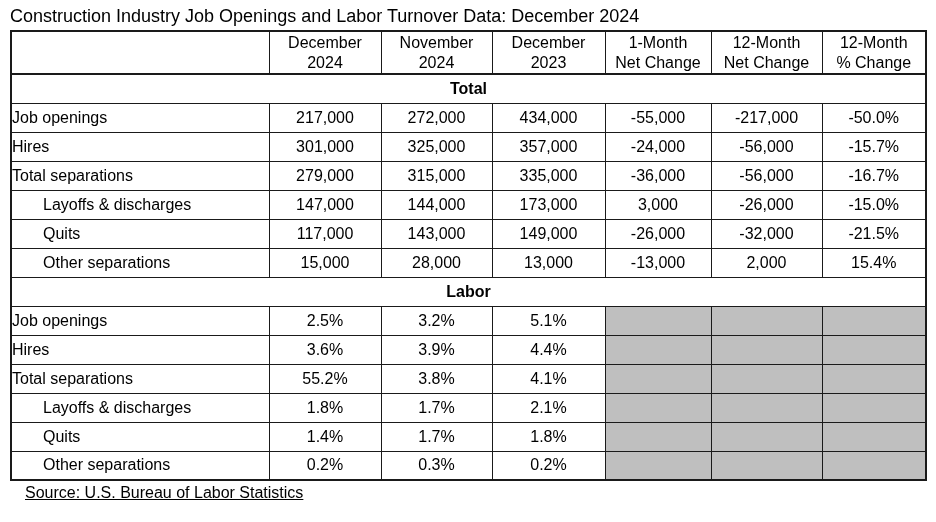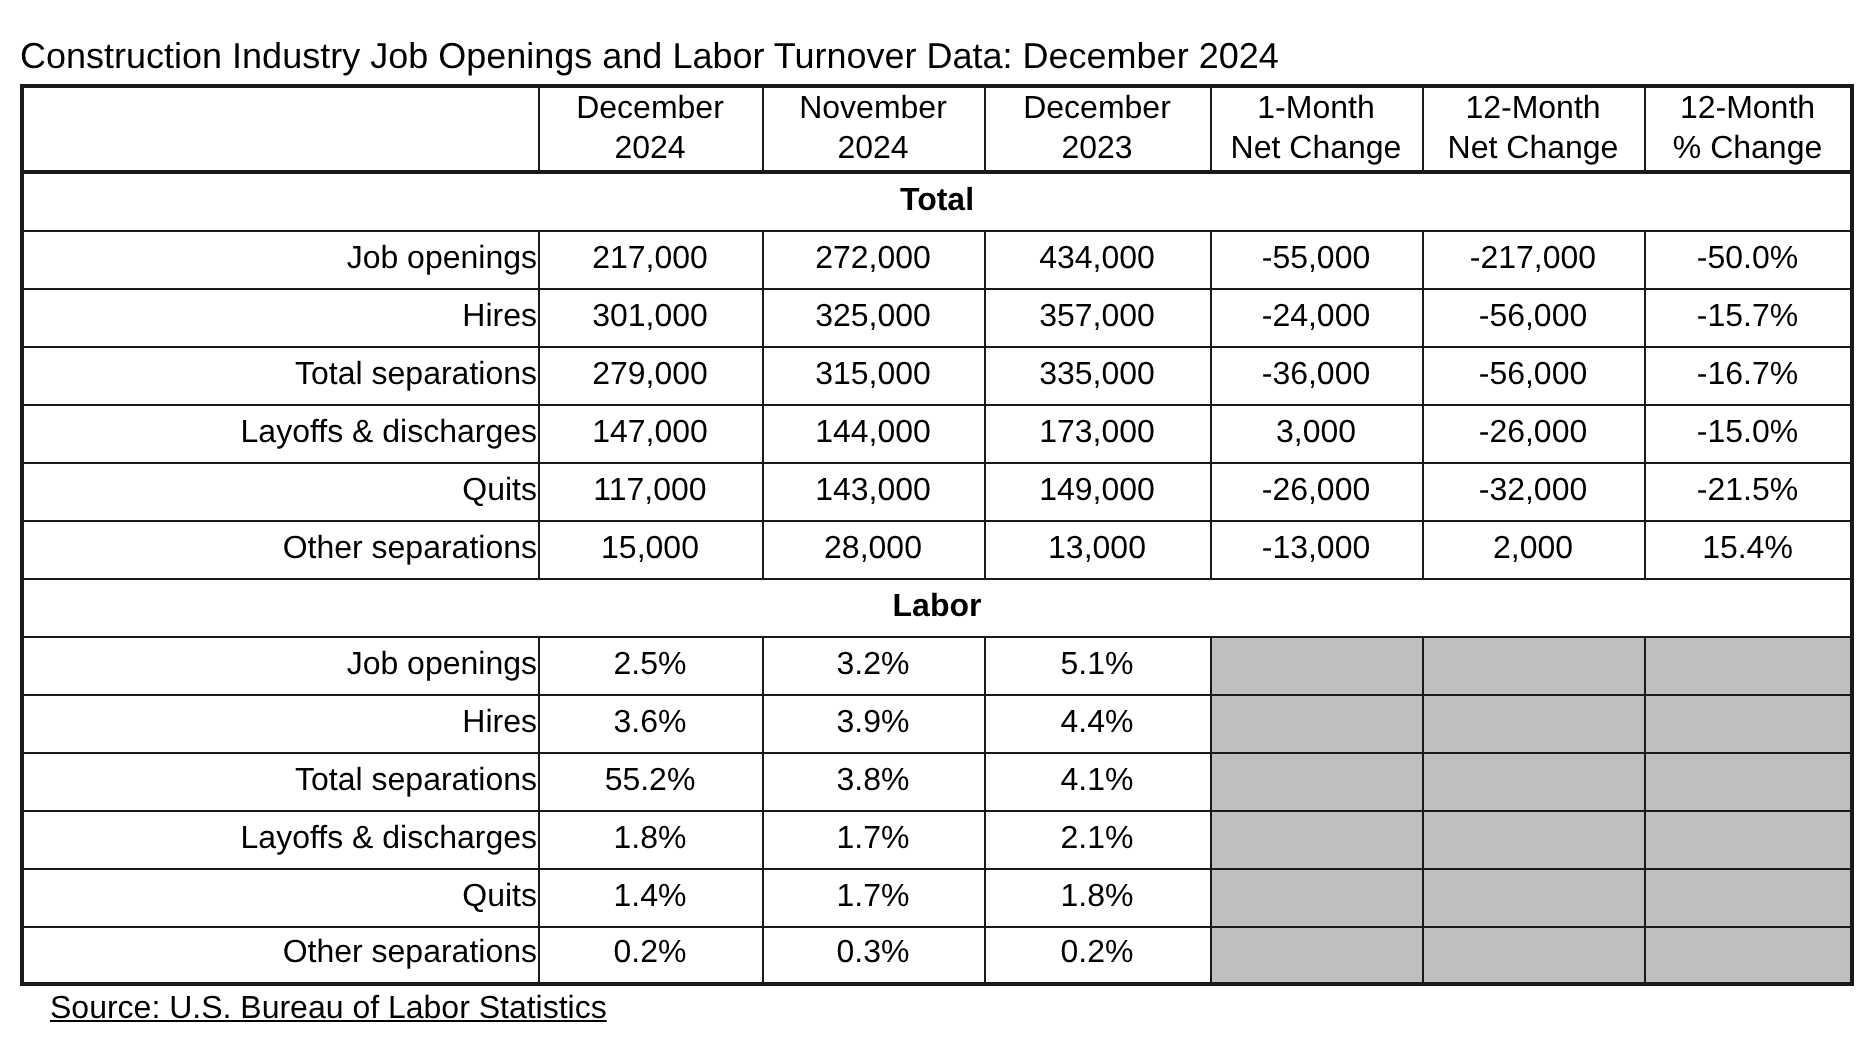--- a/index.html
+++ b/index.html
@@ -8,21 +8,20 @@
     padding: 0;
     background: #ffffff;
     width: 936px;
     height: 522px;
     overflow: hidden;
     font-family: "Liberation Sans", sans-serif;
     color: #000000;
   }
   .page {
     padding: 3px 0 0 10px;
-    margin-top: 12px;
   }
   .title {
     font-size: 18px;
     line-height: 26px;
     white-space: nowrap;
     letter-spacing: 0px;
   }
   table.jolts {
     border-collapse: collapse;
     table-layout: fixed;
@@ -49,21 +48,21 @@
   }
   td.section-label {
     font-weight: 700;
     text-align: center;
     height: 29px;
   }
   tr.data-row td {
     height: 29px;
   }
   td.row-label {
-    text-align: right;
+    text-align: left;
     padding-left: 13px;
   }
   td.row-label.indent {
     padding-left: 31px;
   }
   td.value-cell {
     text-align: center;
   }
   td.shaded {
     background: #bfbfbf;

